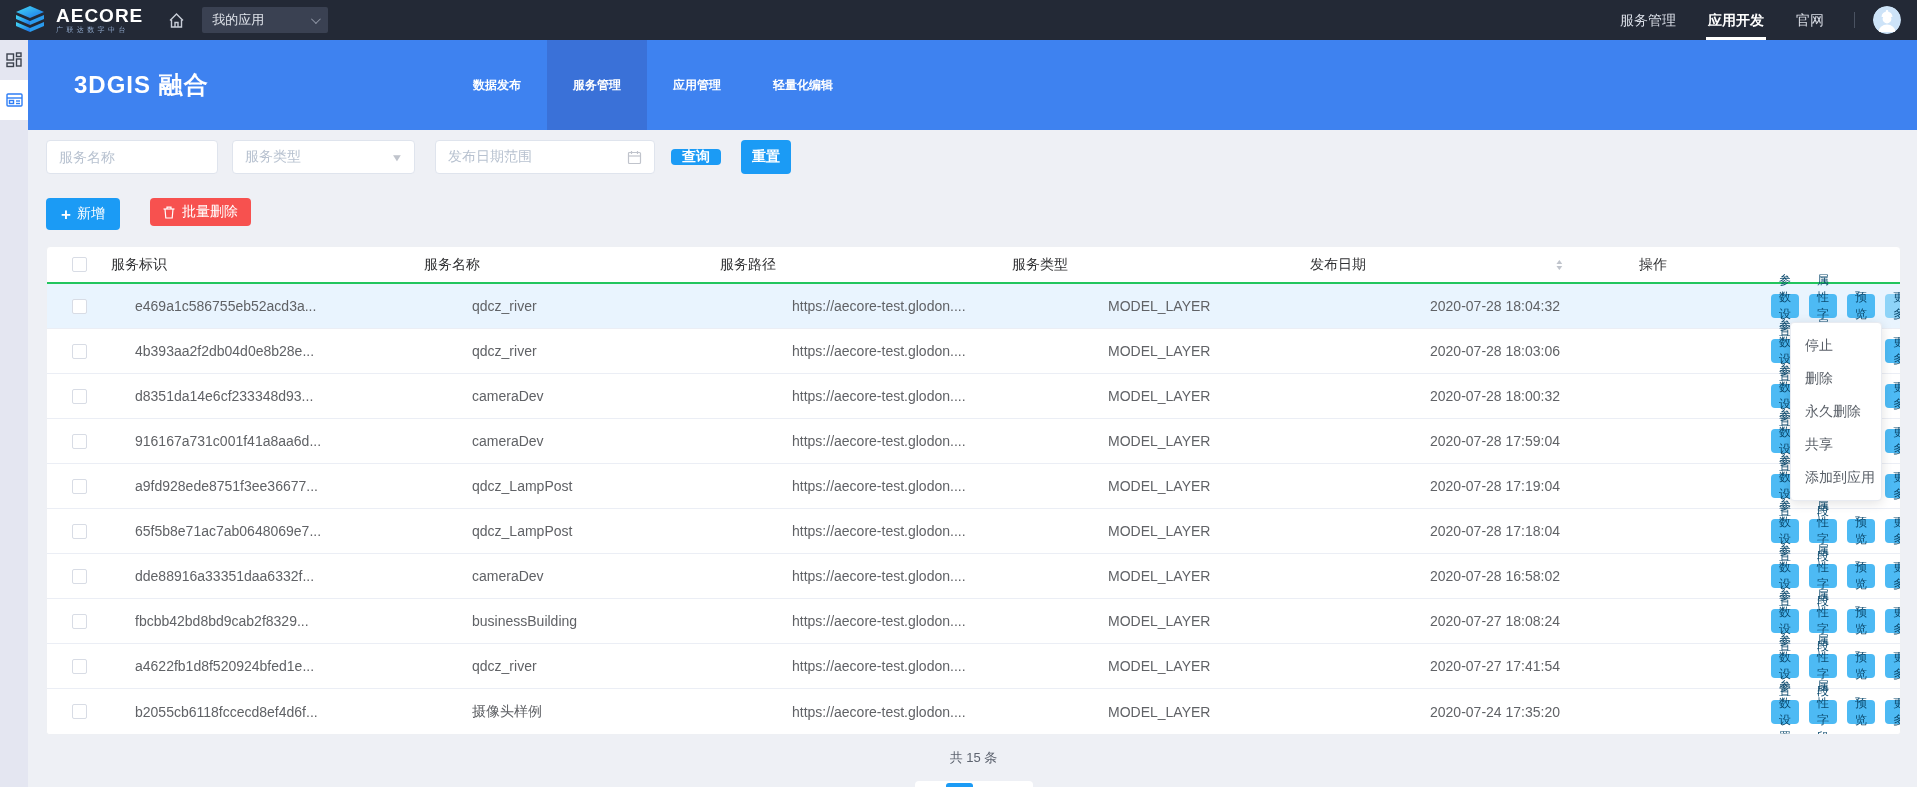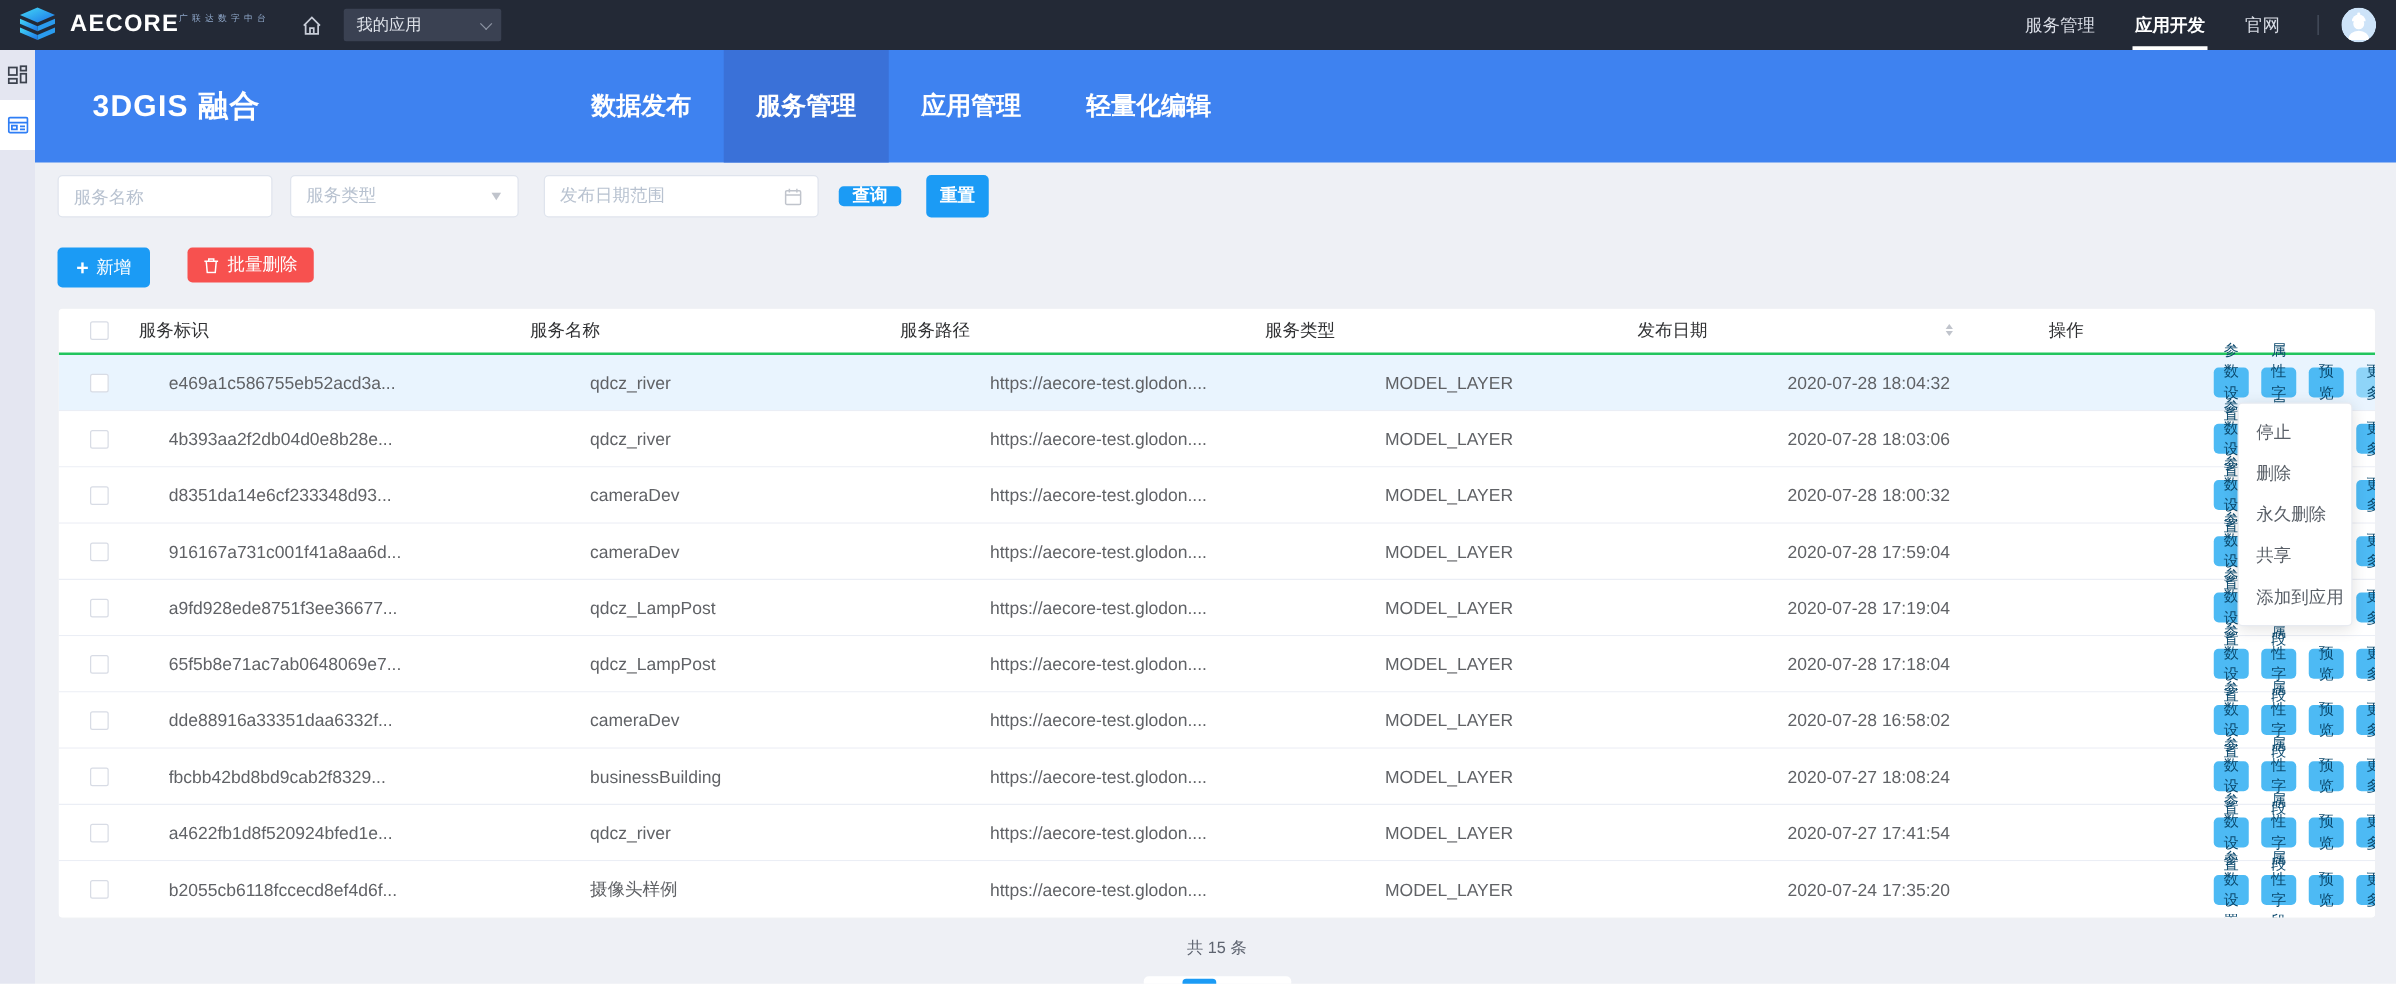--- a/index.html
+++ b/index.html
@@ -2,42 +2,42 @@
 <html><head>
 <meta charset="utf-8">
 <style>
   * { margin:0; padding:0; box-sizing:border-box; font-family:"Liberation Sans","DejaVu Sans",sans-serif; }
   html,body { width:1917px; height:787px; }
   body { background:#eef0f5; overflow:hidden; position:relative; }
 
   
   .topbar { position:absolute; top:0; left:0; width:1917px; height:40px; background:#232936; display:flex; align-items:center; z-index:40; }
   .logo-wrap { display:flex; align-items:center; padding-left:12px; }
-  .logo-text { margin-left:8px; display:flex; flex-direction:row; }
+  .logo-text { margin-left:8px; display:flex; flex-direction:column; }
   .logo-main { color:#fff; font-size:19px; font-weight:bold; letter-spacing:1px; line-height:18px; }
   .logo-sub { color:#8fa7c9; font-size:7px; letter-spacing:3.4px; line-height:9px; }
   .home-btn { margin-left:24px; display:flex; align-items:center; }
   .app-select { margin-left:16px; width:126px; height:26px; background:#3a4152; border-radius:2px; color:#dfe3ea; font-size:13px; display:flex; align-items:center; justify-content:space-between; padding:0 10px; cursor:pointer; }
   .chev { width:7px; height:7px; border-right:1.5px solid #8d94a3; border-bottom:1.5px solid #8d94a3; transform:rotate(45deg) translateY(-2px); }
   .topnav { margin-left:auto; display:flex; align-items:center; height:40px; }
   .nav-item { color:#d9dde6; font-size:14px; height:40px; line-height:40px; padding:0 2px; margin-right:28px; border-bottom:3px solid transparent; cursor:pointer; }
   .nav-item.active { color:#fff; font-weight:bold; border-bottom:3px solid #fff; }
   .nav-divider { width:1px; height:16px; background:#4a5261; margin-right:18px; }
   .avatar { width:28px; height:28px; border-radius:50%; margin-right:16px; overflow:hidden; cursor:pointer; }
 
   
   .sidebar { position:absolute; top:40px; left:0; width:28px; height:747px; background:#e4e6f1; z-index:30; }
   .side-item { width:28px; height:40px; display:flex; align-items:center; justify-content:center; cursor:pointer; }
   .side-item.active { background:#fff; }
 
   
   .banner { position:absolute; top:40px; left:28px; width:1889px; height:90px; background:#3e82f0; display:flex; align-items:center; z-index:20; }
   .banner-title { margin-left:46px; width:285px; color:#fff; font-size:24px; font-weight:bold; letter-spacing:1px; }
   .banner-tabs { display:flex; height:90px; margin-left:88px; }
-  .tab { height:90px; line-height:90px; padding:0 26px; color:#fff; font-size:20px; font-weight:bold; cursor:pointer; }
+  .tab { height:90px; line-height:90px; padding:0 26px; color:#fff; font-size:12px; font-weight:bold; cursor:pointer; }
   .tab.active { background:#3a71d8; }
 
   
   .content { position:absolute; top:130px; left:28px; width:1889px; height:657px; padding:10px 16px 0 18px; }
 
   .filterbar { display:flex; align-items:center; height:34px; }
   .f-input { height:34px; background:#fff; border:1px solid #dfe4ed; border-radius:4px; font-size:14px; color:#606266; padding:0 12px; outline:none; }
   .f-input::placeholder { color:#b8c2d0; }
   .f-name { width:172px; }
   .f-box { height:34px; background:#fff; border:1px solid #dfe4ed; border-radius:4px; display:flex; align-items:center; justify-content:space-between; padding:0 12px; font-size:14px; color:#b8c2d0; cursor:pointer; }

